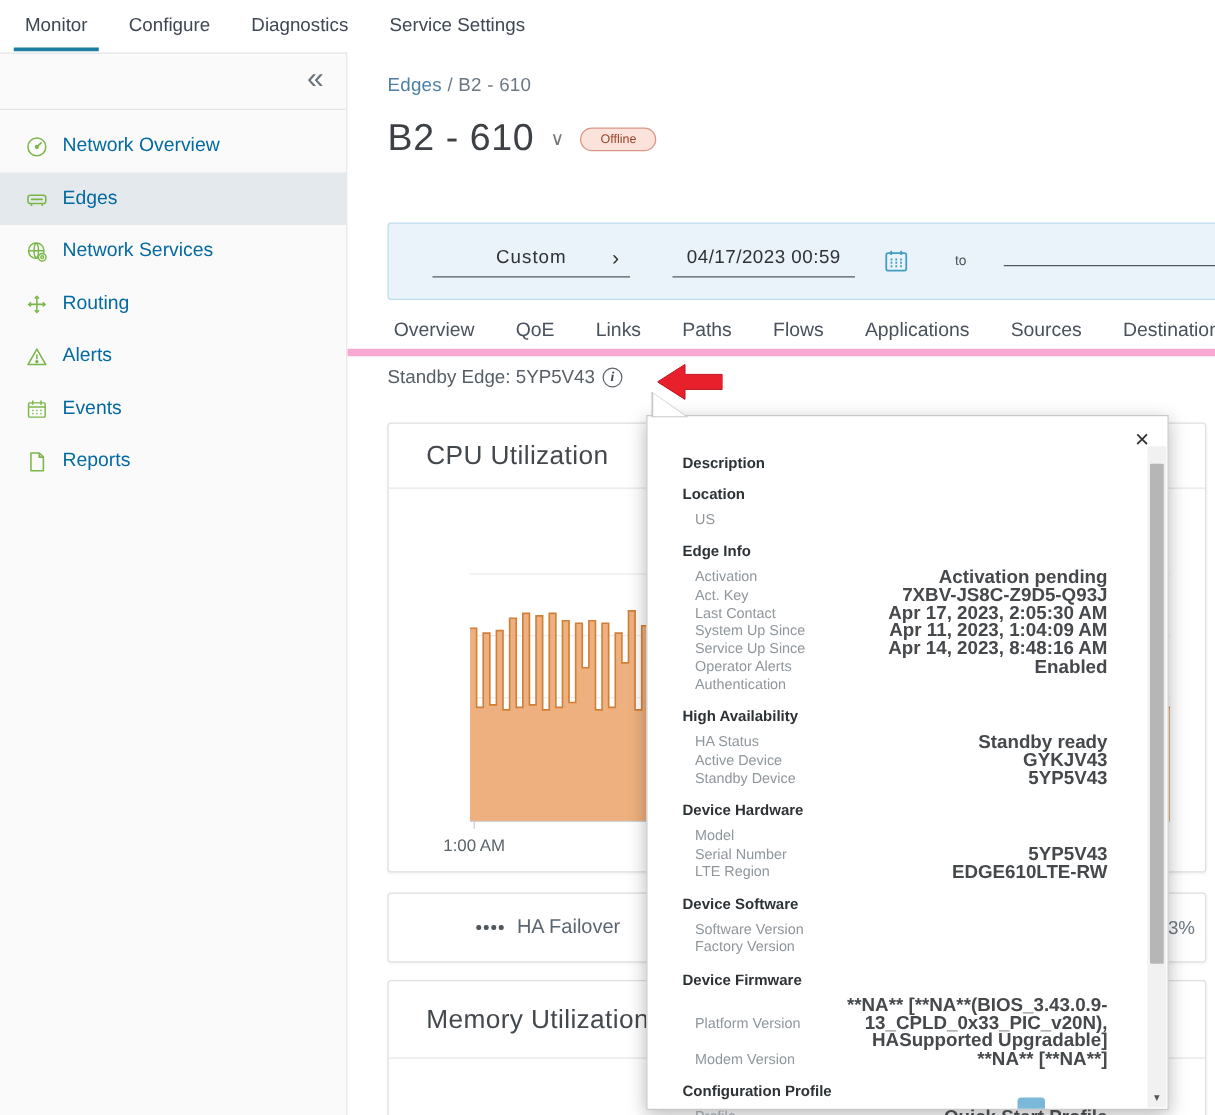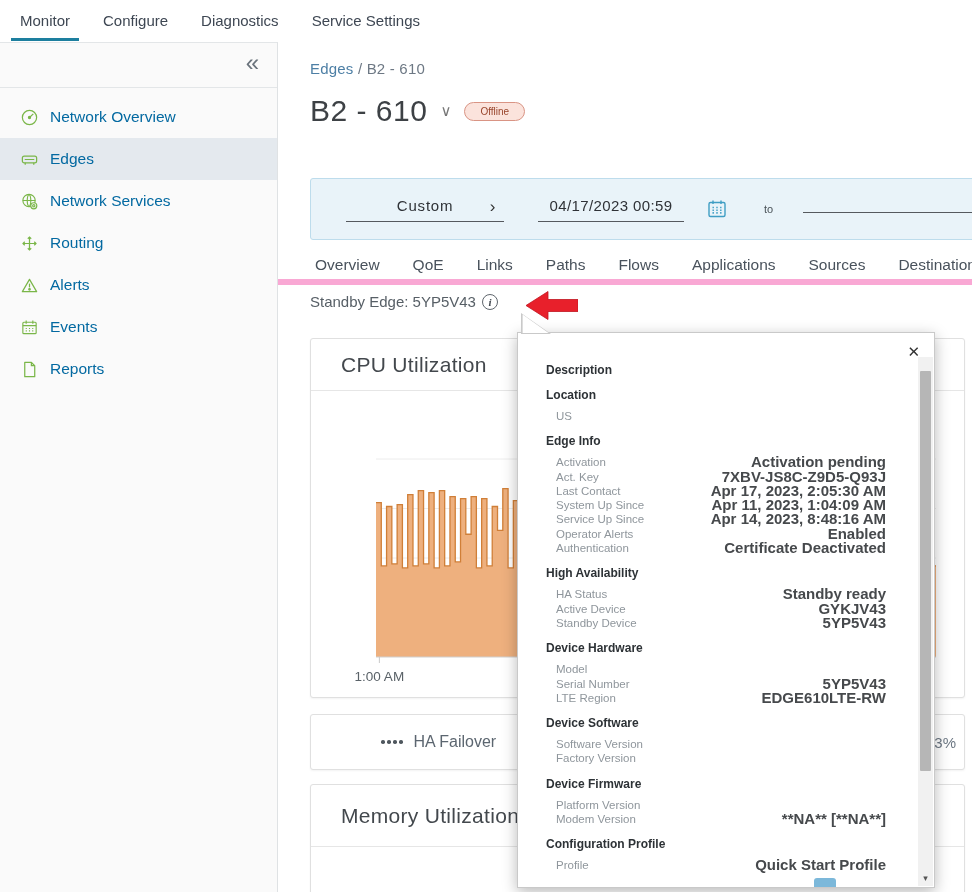--- a/index.html
+++ b/index.html
@@ -302,21 +302,20 @@
           <div class="pv-row">
             <span class="pv-label">Service Up Since</span>
             <span class="pv-value">Apr 14, 2023, 8:48:16 AM</span>
           </div>
           <div class="pv-row">
             <span class="pv-label">Operator Alerts</span>
             <span class="pv-value">Enabled</span>
           </div>
           <div class="pv-row">
             <span class="pv-label">Authentication</span>
-            <span class="pv-value">Certificate Deactivated</span>
           </div>
         </div>
         <div class="pv-section">
           <div class="pv-title">High Availability</div>
           <div class="pv-row">
             <span class="pv-label">HA Status</span>
             <span class="pv-value">Standby ready</span>
           </div>
           <div class="pv-row">
             <span class="pv-label">Active Device</span>
@@ -350,20 +349,21 @@
           </div>
           <div class="pv-row">
             <span class="pv-label">Factory Version</span>
             <span class="pv-value"></span>
           </div>
         </div>
         <div class="pv-section">
           <div class="pv-title">Device Firmware</div>
           <div class="pv-row">
             <span class="pv-label">Platform Version</span>
+            <span class="pv-value">**NA** [**NA**(BIOS_3.43.0.9-13_CPLD_0x33_PIC_v20N), HASupported Upgradable]</span>
           </div>
           <div class="pv-row">
             <span class="pv-label">Modem Version</span>
             <span class="pv-value">**NA** [**NA**]</span>
           </div>
         </div>
         <div class="pv-section">
           <div class="pv-title">Configuration Profile</div>
           <div class="pv-row">
             <span class="pv-label">Profile</span>

